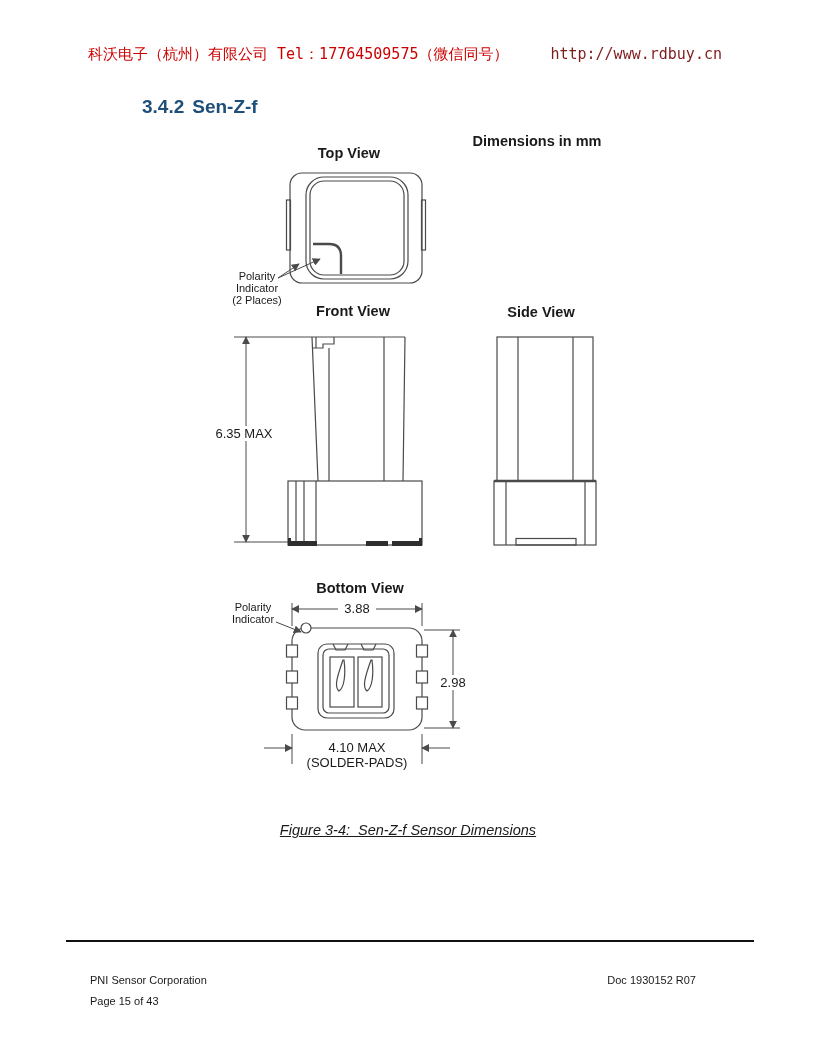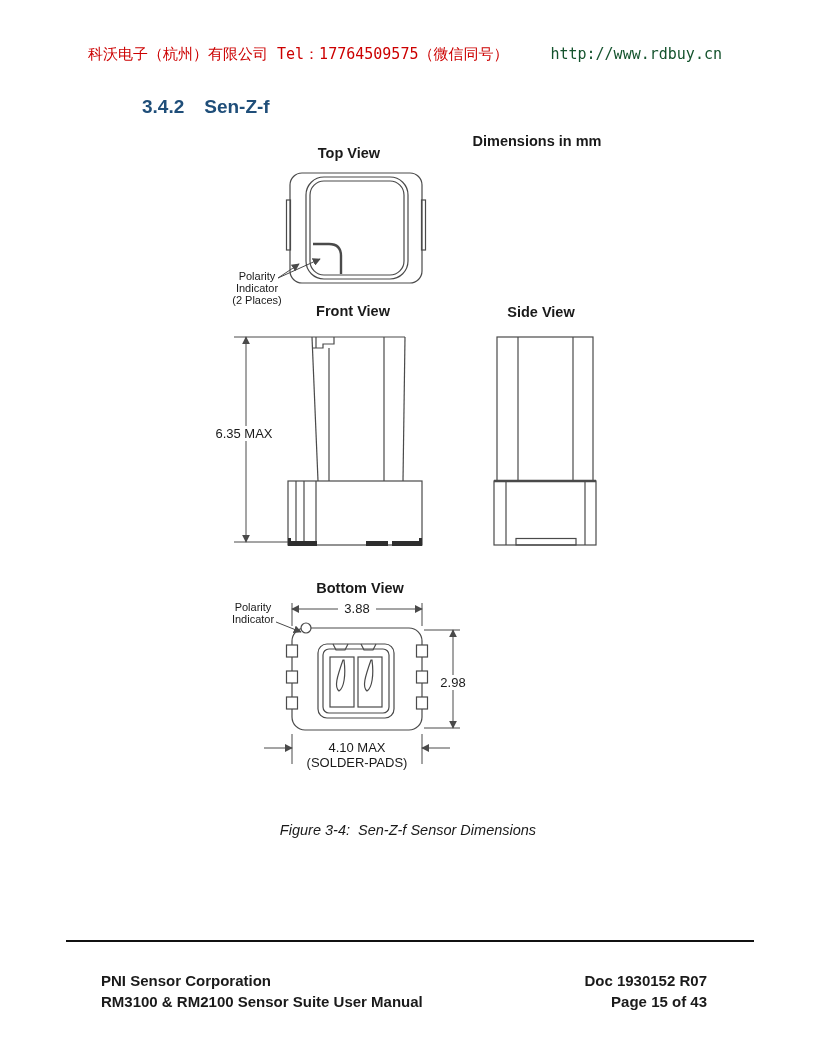--- a/index.html
+++ b/index.html
@@ -4,48 +4,48 @@
 <style>
   html,body{margin:0;padding:0;background:#ffffff;}
   body{width:816px;height:1056px;position:relative;overflow:hidden;
        font-family:"Liberation Sans",sans-serif;color:#1a1a1a;}
 
   
   .doc-header{position:absolute;left:88px;top:45px;width:634px;display:flex;
               justify-content:space-between;align-items:baseline;
               font-family:"DejaVu Sans Mono",monospace;font-size:15px;white-space:nowrap;}
   .hdr-company{color:#cc0000;}
-  .hdr-link{color:#14532d;text-decoration:none;}
+  .hdr-link{color:#7f1d1d;text-decoration:none;}
 
   
   .section-heading{position:absolute;left:142px;top:96px;color:#1f4e79;
                    font-size:19px;font-weight:bold;}
-  .section-heading .sec-num{margin-right:20px;text-align:center;}
+  .section-heading .sec-num{margin-right:8px;text-align:center;}
 
   
   .diagram{position:absolute;left:0;top:130px;}
   .ln{stroke:#4a4a4a;stroke-width:1.2;fill:none;}
   .ln2{stroke:#4a4a4a;stroke-width:2.4;fill:none;}
   .dim{stroke:#4a4a4a;stroke-width:1;fill:none;}
   .padfill{fill:#2e2e2e;stroke:none;}
   .whitefill{fill:#ffffff;stroke:#4a4a4a;stroke-width:1.2;}
   .mask{fill:#ffffff;stroke:none;}
   svg text{font-family:"Liberation Sans",sans-serif;fill:#1a1a1a;}
   .view-label{font-size:14.5px;font-weight:bold;}
   .dim-text{font-size:13px;}
   .small-label{font-size:11px;}
 
   
   .figure-caption{position:absolute;left:0;top:822px;width:816px;text-align:center;
-                  font-style:italic;font-size:14.5px;white-space:pre;}
+                  font-style:italic;font-size:14.5px;white-space:pre;text-decoration:underline;}
 
   
   .footer-rule{position:absolute;left:66px;top:940px;width:688px;height:2px;background:#111;}
-  .doc-footer{position:absolute;left:101px;top:970px;width:606px;
-              font-size:15px;font-weight:bold;line-height:21px;}
+  .doc-footer{position:absolute;left:90px;top:970px;width:606px;
+              font-size:11px;font-weight:normal;line-height:21px;}
   .doc-footer .row{display:flex;justify-content:space-between;}
 </style>
 </head>
 <body>
 
 <div class="doc-header">
   <span class="hdr-company">科沃电子（杭州）有限公司 Tel：17764509575（微信同号）</span>
   <a class="hdr-link" href="#">http://www.rdbuy.cn</a>
 </div>
 
@@ -162,16 +162,15 @@
 
 <div class="figure-caption">Figure 3-4:  Sen-Z-f Sensor Dimensions</div>
 
 <div class="footer-rule"></div>
 <div class="doc-footer">
   <div class="row">
     <span>PNI Sensor Corporation</span>
     <span>Doc 1930152 R07</span>
   </div>
   <div class="row">
-    <span>RM3100 &amp; RM2100 Sensor Suite User Manual</span>
     <span>Page 15 of 43</span>
   </div>
 </div>
 
 </body></html>

